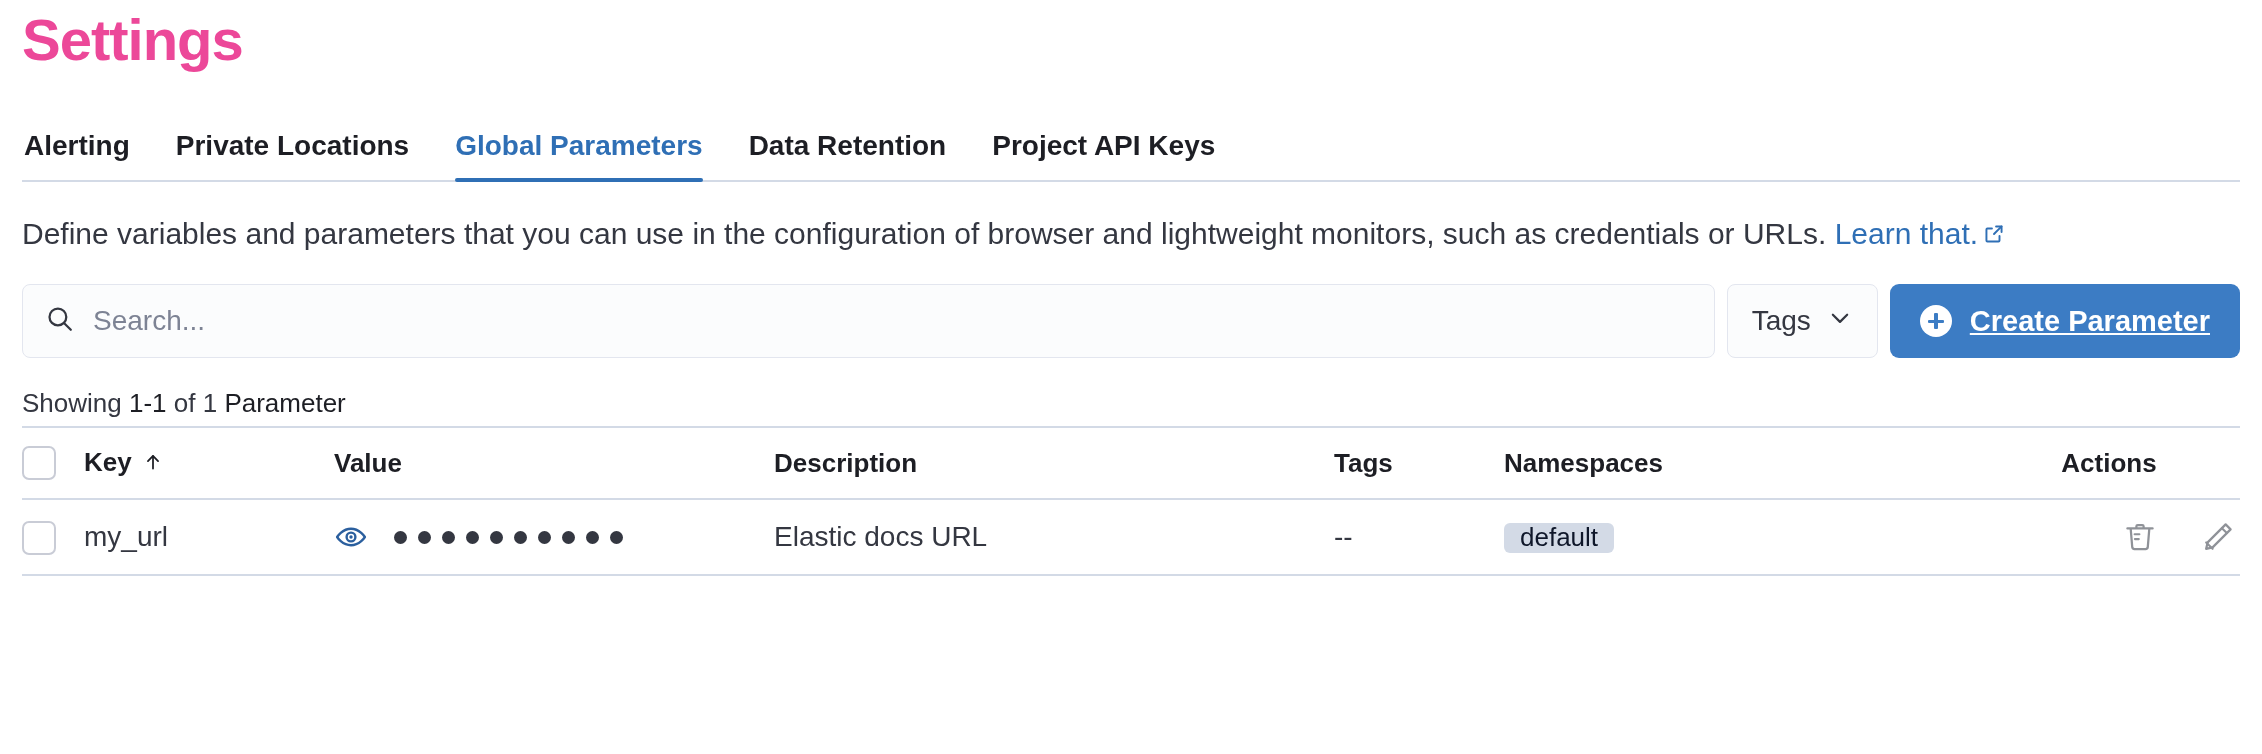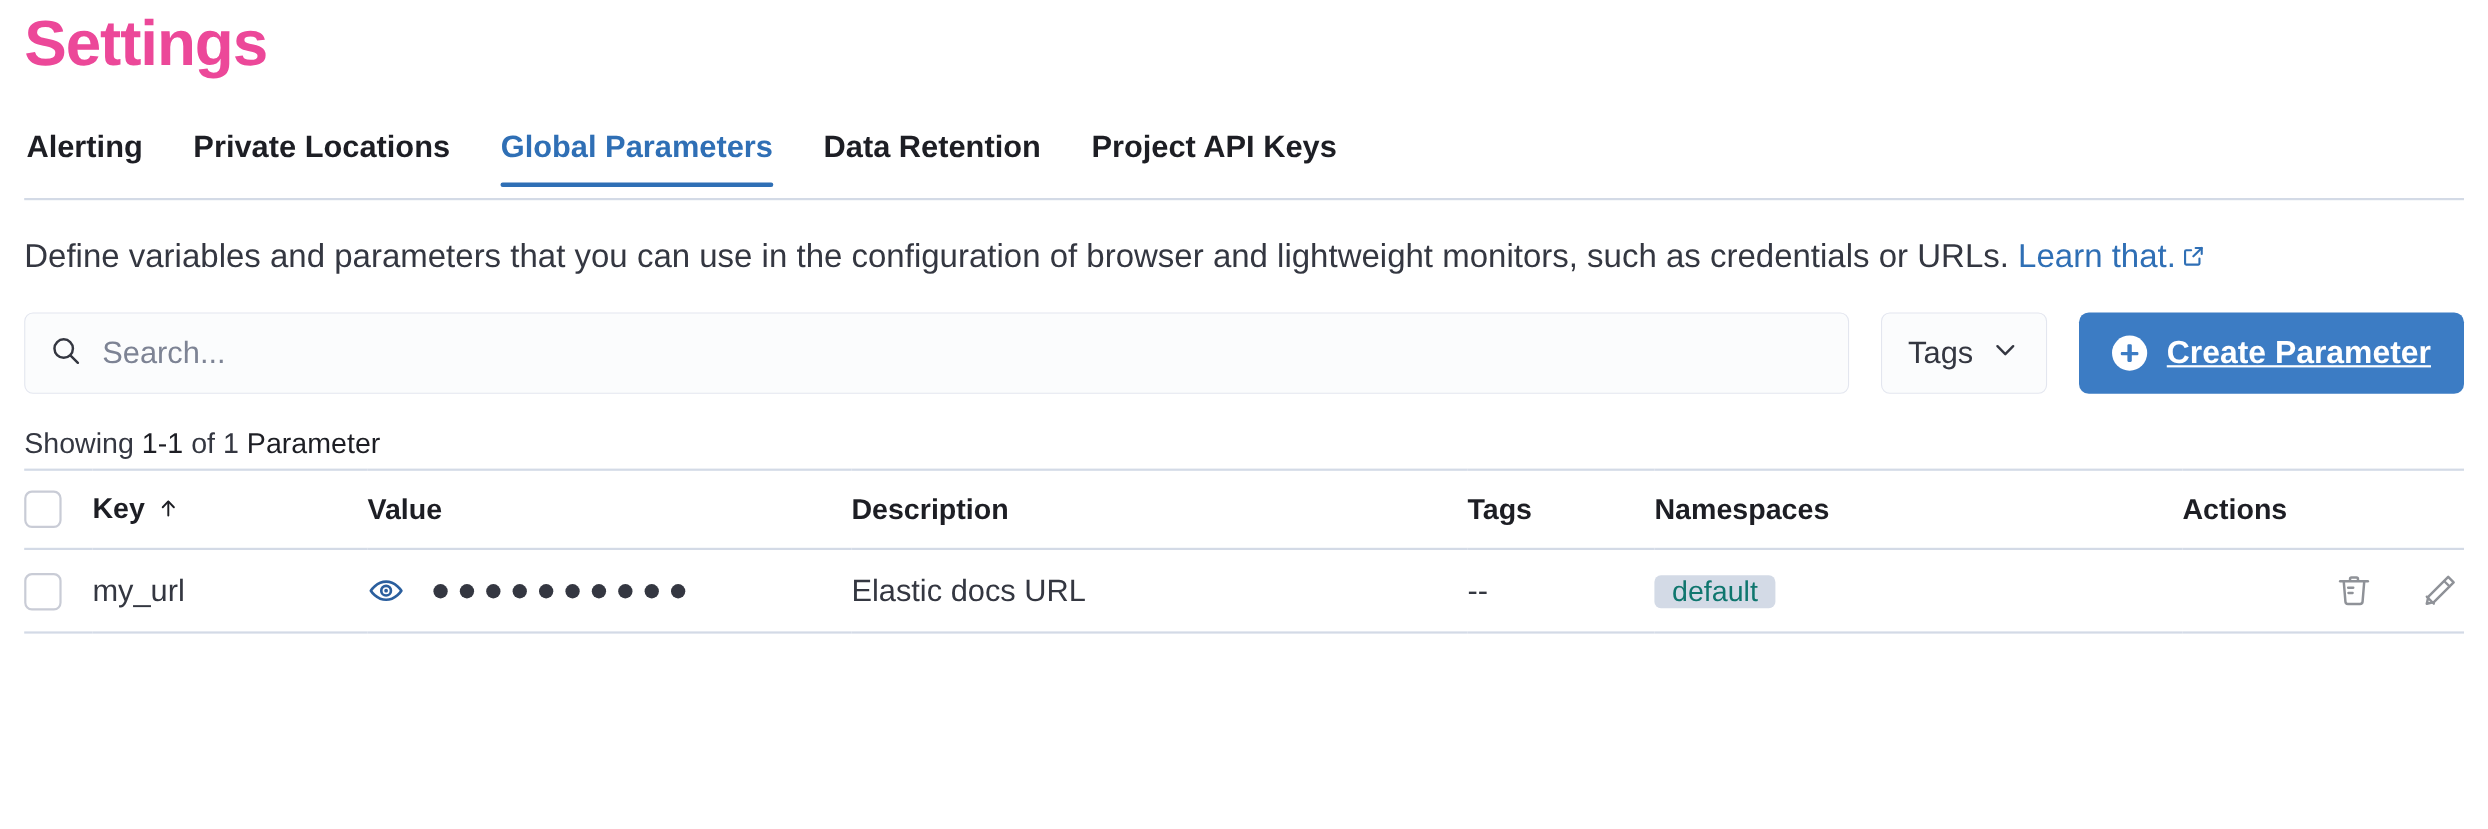--- a/index.html
+++ b/index.html
@@ -24,21 +24,21 @@
     font-weight: 700;
     letter-spacing: -1px;
     color: #ec4899;
     padding-top: 8px;
     line-height: 1.1;
   }
 
   
   .tabs {
     display: flex;
-    align-items: flex-start;
+    align-items: flex-end;
     gap: 46px;
     margin-top: 48px;
     border-bottom: 2px solid #d3dae6;
     height: 62px;
     padding-left: 2px;
   }
   .tab {
     position: relative;
     font-size: 28px;
     font-weight: 700;
@@ -76,21 +76,21 @@
     display: inline-block;
     vertical-align: -1px;
     margin-left: 5px;
   }
 
   
   .controls {
     display: flex;
     align-items: center;
     margin-top: 28px;
-    gap: 29px;
+    gap: 12px;
   }
   .search-box {
     flex: 1 1 auto;
     height: 74px;
     background: #fbfcfd;
     border: 1px solid #e3e6ef;
     border-radius: 8px;
     display: flex;
     align-items: center;
     padding: 0 22px;
@@ -190,21 +190,21 @@
     height: 76px;
     vertical-align: middle;
   }
   .col-check { width: 62px; }
   .col-key { width: 250px; }
   .col-value { width: 440px; }
   .col-desc { width: 560px; }
   .col-tags { width: 170px; }
   .col-ns { width: 480px; }
   .col-actions { text-align: right; }
-  .table th.col-actions { text-align: left; padding-right: 6px; }
+  .table th.col-actions { text-align: center; padding-right: 6px; }
 
   .checkbox {
     width: 34px; height: 34px;
     border: 2px solid #c9ccd6;
     border-radius: 7px;
     background: #ffffff;
     display: inline-block;
     cursor: pointer;
     vertical-align: middle;
   }
@@ -225,21 +225,21 @@
   }
   .dots i {
     width: 13px; height: 13px;
     border-radius: 50%;
     background: #343741;
     display: block;
   }
   .badge {
     display: inline-block;
     background: #d3dae6;
-    color: #0f766e;
+    color: #0f172a;
     border-radius: 6px;
     font-size: 26px;
     padding: 0 16px;
     line-height: 1.15;
   }
   .actions-cell {
     display: flex;
     justify-content: flex-end;
     align-items: center;
     gap: 42px;

